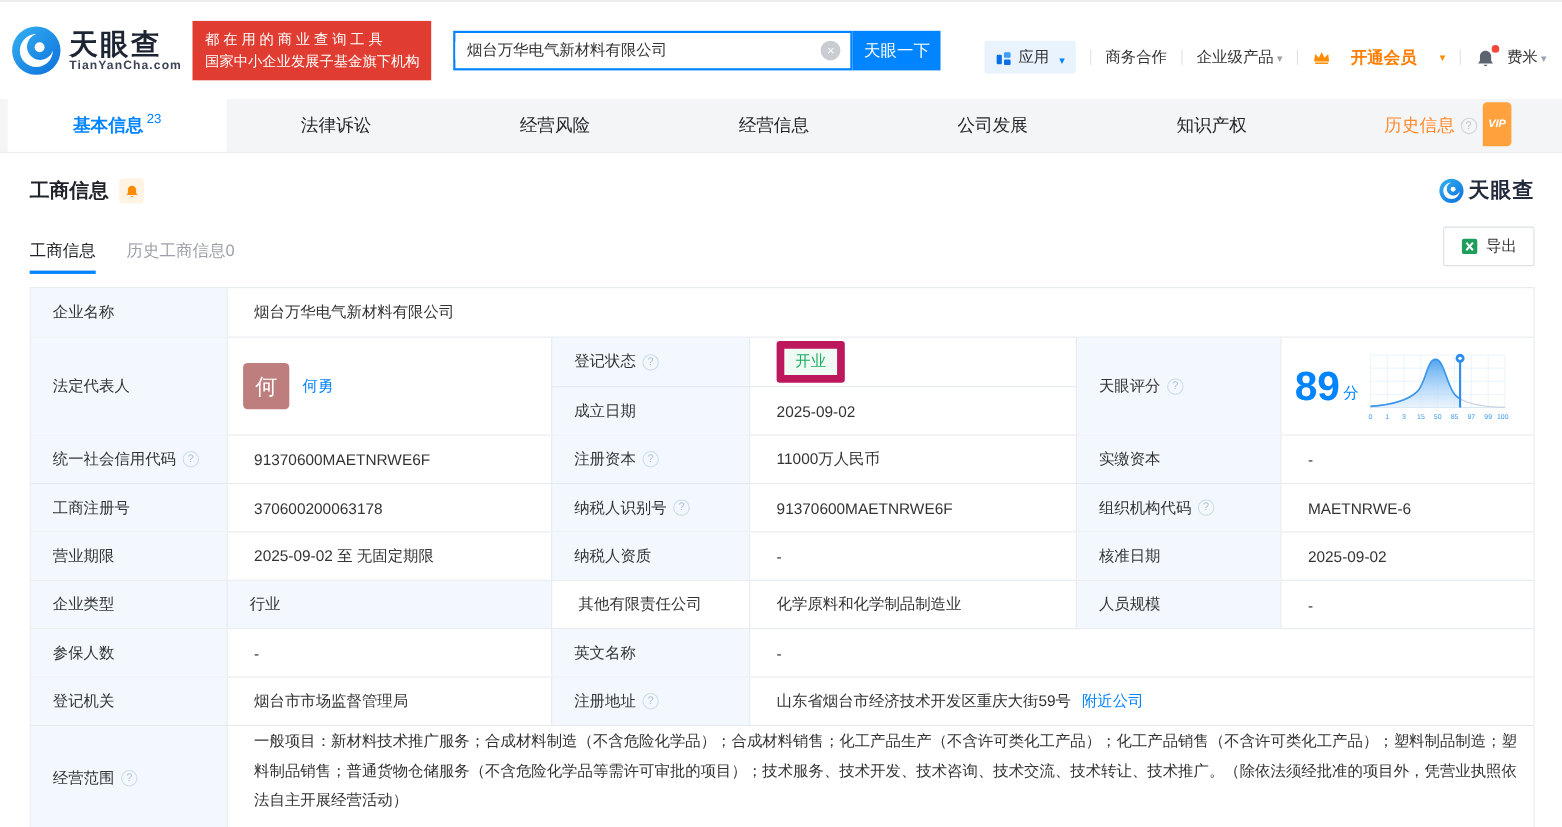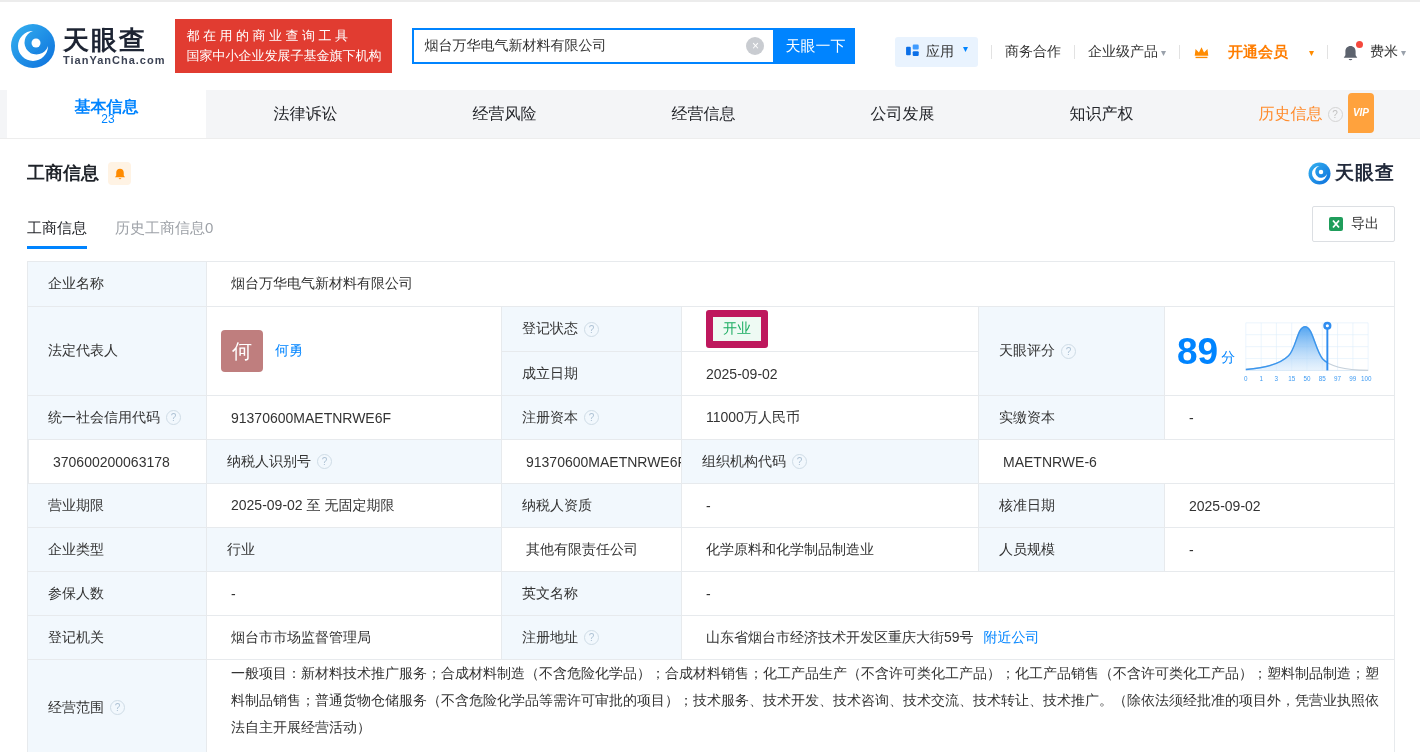--- a/index.html
+++ b/index.html
@@ -22,37 +22,37 @@
   .search-tab.active { background:#0084ff; color:#fff; }
   .search-row { display:flex; }
   .input-wrap { width:363px; height:36px; border:2px solid #0084ff; background:#fff; display:flex; align-items:center; }
   .input-wrap input { border:none; outline:none; flex:1; font-size:14px; padding:0 10px; color:#333;
     font-family:"Liberation Sans","DejaVu Sans",sans-serif; }
   .clear-btn { width:18px; height:18px; border-radius:50%; background:#c9ccd1; color:#fff; font-size:12px;
     display:flex; align-items:center; justify-content:center; margin-right:9px; cursor:pointer; }
   .search-btn { width:80px; height:36px; background:#0084ff; color:#fff; font-size:15px;
     display:flex; align-items:center; justify-content:center; cursor:pointer; }
   .right-nav { margin-left:auto; display:flex; align-items:center; margin-top:12px; }
-  .apps-btn { display:flex; align-items:flex-start; gap:6px; background:#e9f3fe; border-radius:3px;
+  .apps-btn { display:flex; align-items:flex-end; gap:6px; background:#e9f3fe; border-radius:3px;
     padding:6px 10px; cursor:pointer; }
   .apps-btn .lbl { font-size:14px; color:#333; }
   .vdiv { width:1px; height:14px; background:#e2e2e2; margin:0 13px; }
   .nav-item { font-size:14px; color:#333; cursor:pointer; white-space:nowrap; }
   .caret { font-size:10px; color:#9aa1ab; margin-left:3px; }
   .caret.blue { color:#0084ff; }
   .caret.orange { color:#ff8b00; }
   .vip-link { display:flex; align-items:center; gap:18px; color:#ff7d00; font-size:15px; font-weight:700; cursor:pointer; }
   .bell-wrap { position:relative; margin-right:10px; cursor:pointer; display:flex; }
   .bell-dot { position:absolute; top:-3px; right:-3px; width:7px; height:7px; border-radius:50%; background:#f5483d; }
 
   
   .page-tabs { height:49px; background:#f4f5f7; display:flex; padding-left:7px; border-bottom:1px solid #ededed; }
   .page-tab { width:199px; display:flex; align-items:center; justify-content:center; font-size:16px;
     color:#24262b; cursor:pointer; position:relative; }
-  .page-tab.active { background:#fff; color:#0084ff; font-weight:700;flex-direction:column; }
+  .page-tab.active { background:#fff; color:#0084ff; font-weight:700; }
   .tab-count { font-size:12px; color:#0084ff; margin-left:3px; position:relative; top:-6px; font-weight:400; }
   .page-tab.vip { color:#ff8b2c; }
   .vip-badge { position:absolute; top:3px; right:26px; background:#ffa23d; color:#fff; font-size:10px;
     font-weight:700; font-style:italic; padding:14px 5px; border-radius:4px 4px 4px 0; line-height:12px; }
   .qmark-gray { width:15px; height:15px; border-radius:50%; border:1px solid #d4d4d4; color:#c2c2c2;
     font-size:10px; display:inline-flex; align-items:center; justify-content:center; margin-left:5px; }
 
   
   .section-head { display:flex; align-items:center; padding:21px 25px 0 27px; }
   .section-title { font-size:18px; font-weight:700; color:#1f2329; }
@@ -306,20 +306,23 @@
       <span class="qicon">?</span>
     </div>
     <div class="cell value">11000万人民币</div>
     <div class="cell label">
       <span>实缴资本</span>
     </div>
     <div class="cell value">-</div>
   </div>
 
   <div class="trow">
+    <div class="cell label noL">
+      <span>工商注册号</span>
+    </div>
     <div class="cell value">370600200063178</div>
     <div class="cell label">
       <span>纳税人识别号</span>
       <span class="qicon">?</span>
     </div>
     <div class="cell value">91370600MAETNRWE6F</div>
     <div class="cell label">
       <span>组织机构代码</span>
       <span class="qicon">?</span>
     </div>

